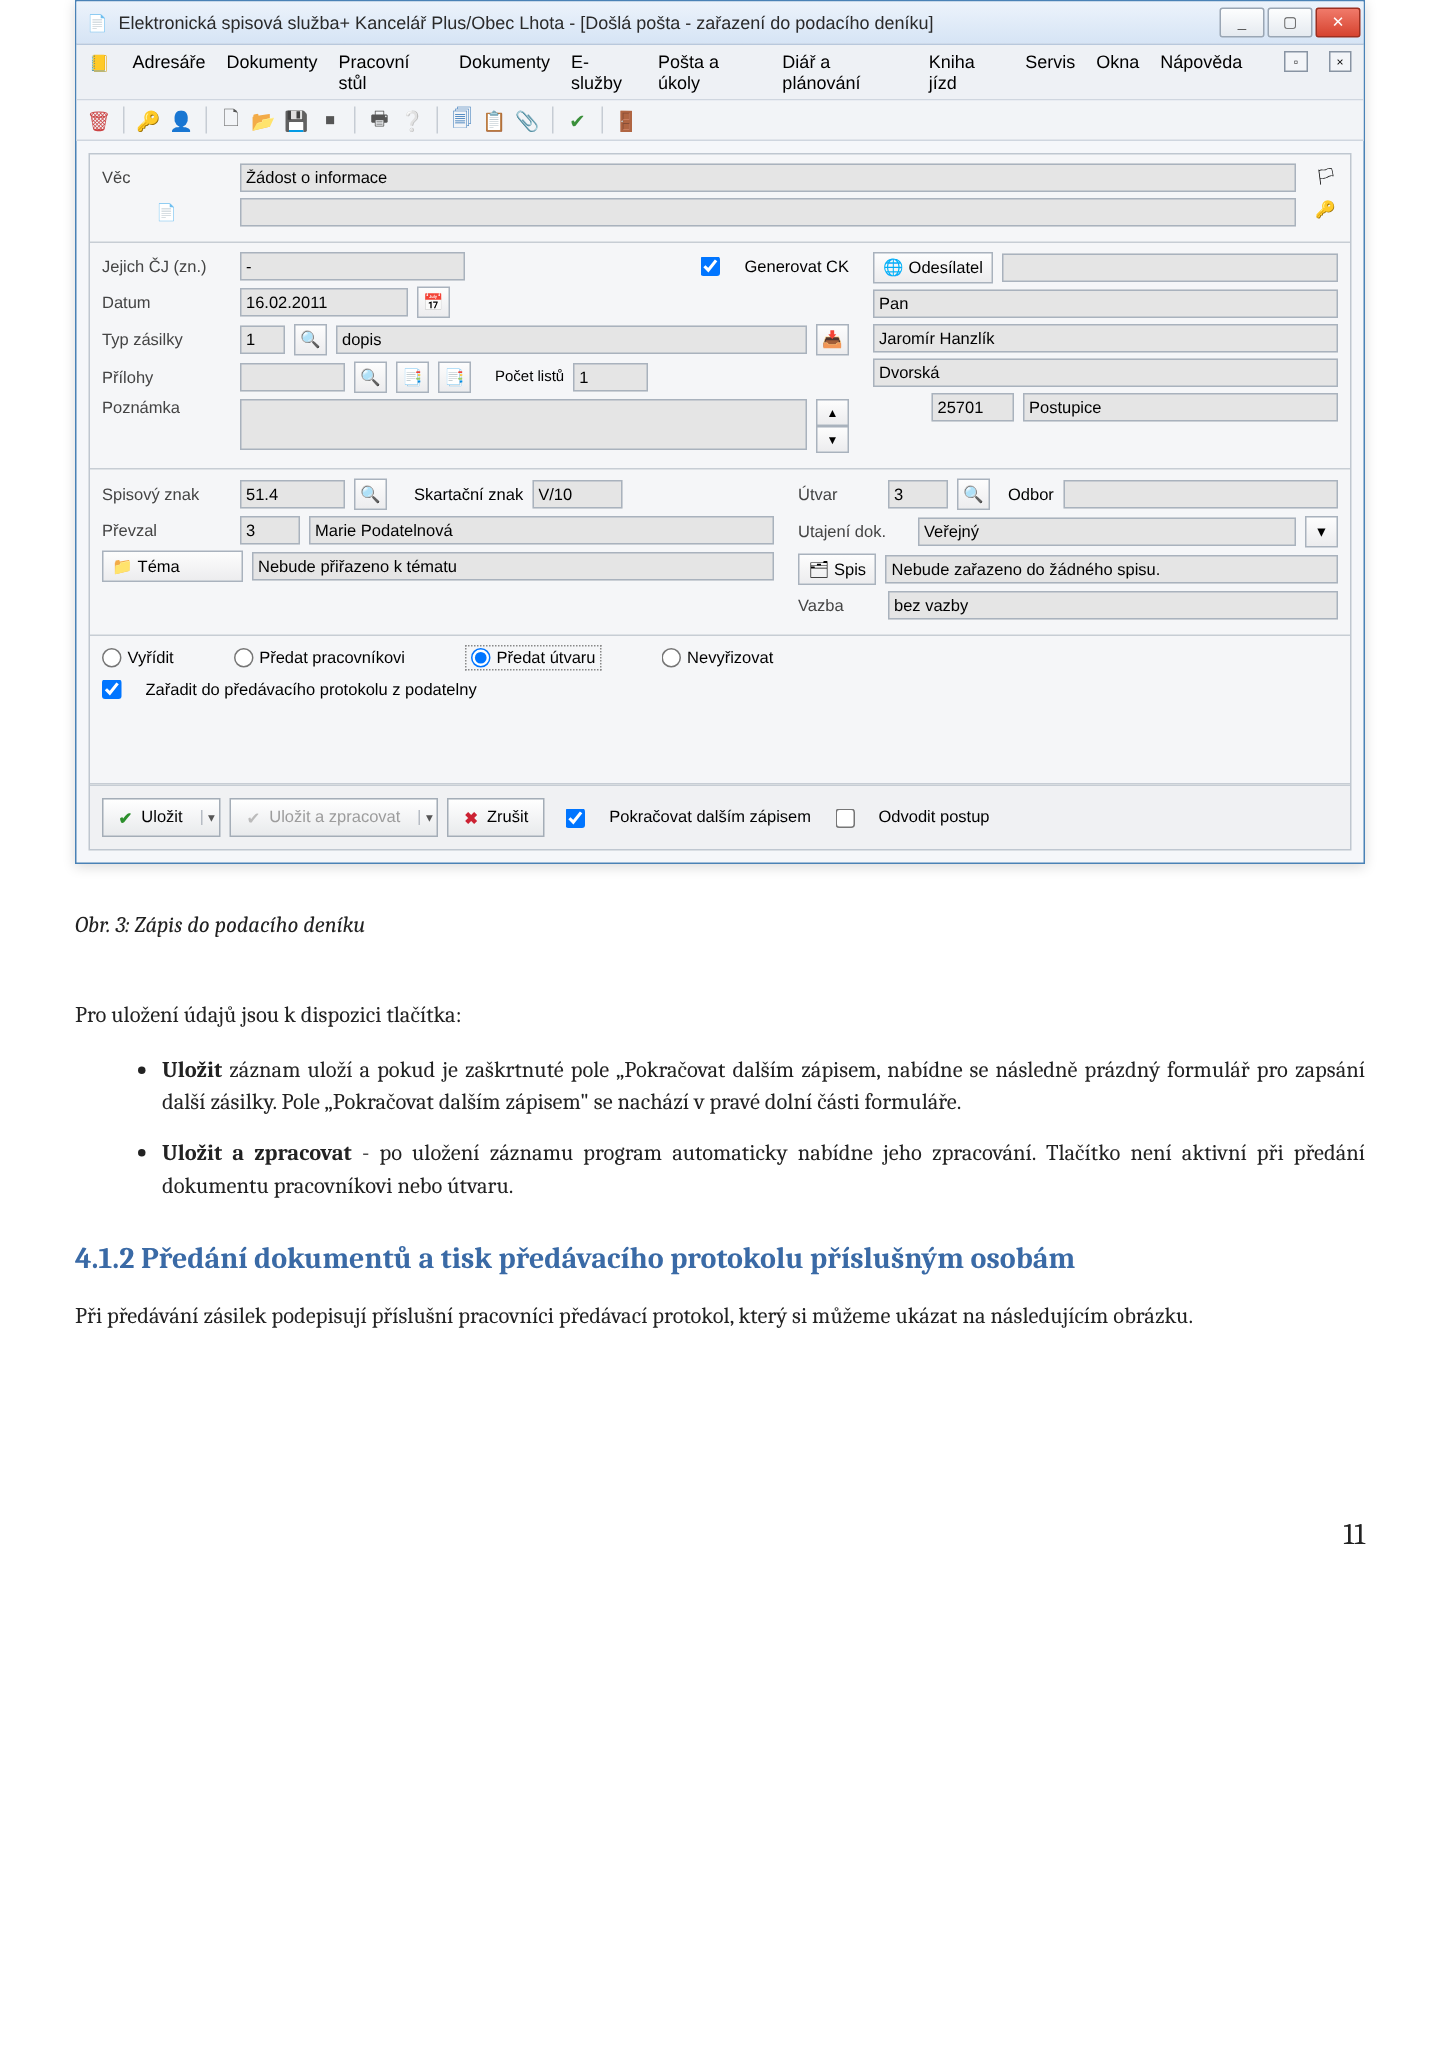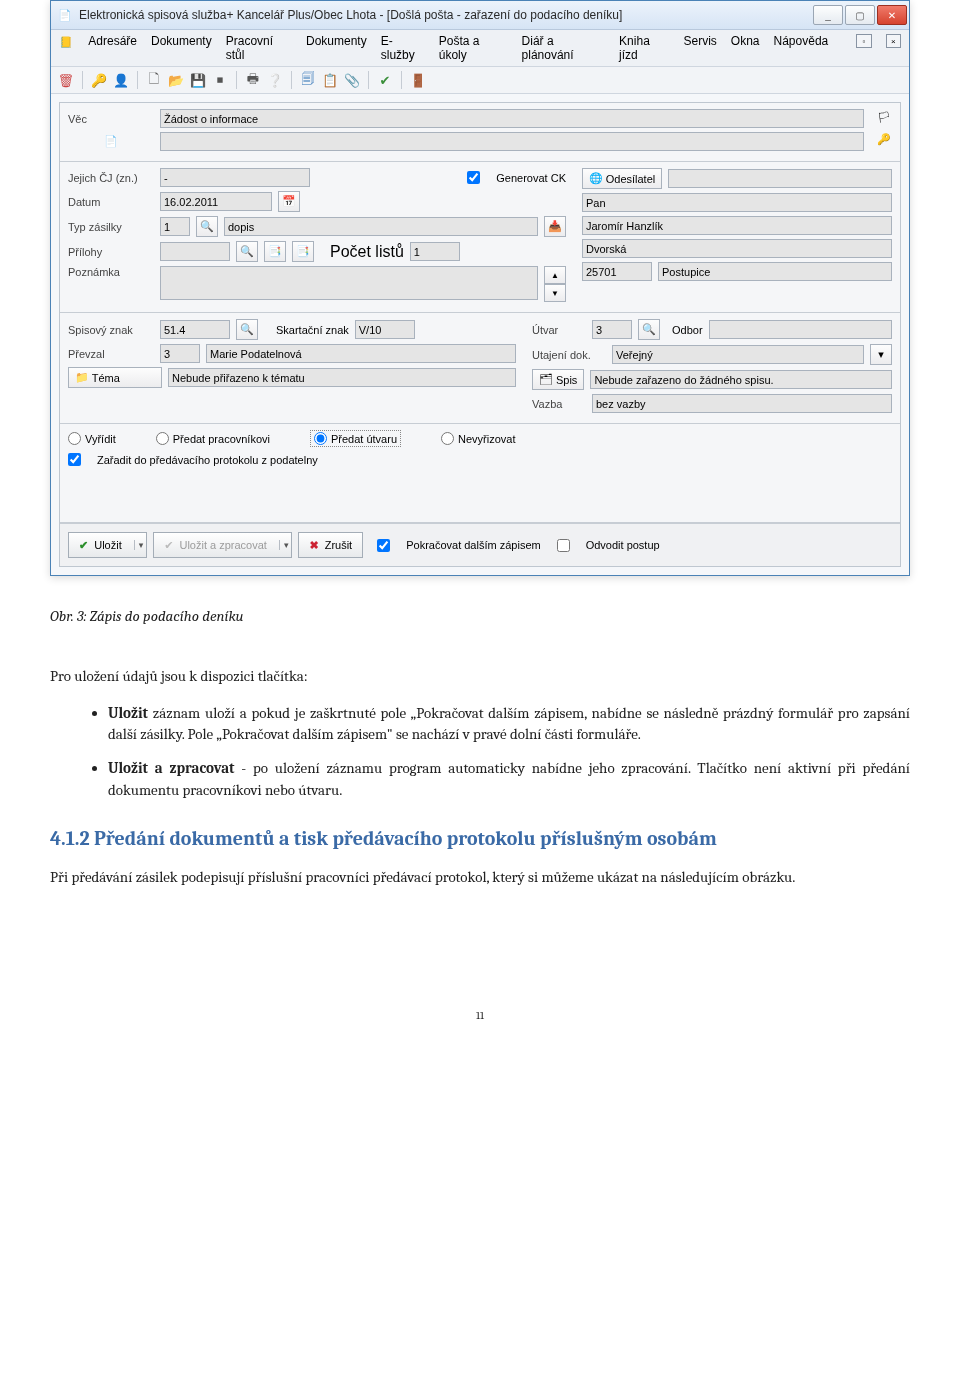--- a/index.html
+++ b/index.html
@@ -174,21 +174,21 @@
   ul.bullets li { margin-bottom: 12px; text-align: justify; }
   ul.bullets li .lead { font-weight: bold; }
   h3.section-head {
     color: #3a6aa6;
     font-family: Cambria, serif;
     font-weight: bold;
     font-size: 20px;
     margin: 22px 0 14px;
   }
   .para { text-align: justify; margin: 12px 0; }
-  .page-num { text-align: center; margin-top: 120px; font-family: Cambria, serif; font-size: 11px; }
+  .page-num { text-align: right; margin-top: 120px; font-family: Cambria, serif; font-size: 20px; }
   .sidebar-icons {
     display:flex; flex-direction:column; gap:6px; padding-left:4px;
   }
 </style>
 </head>
 <body>
 
 <div class="page">
 
   <div class="app-window" style="position:relative;">
@@ -286,21 +286,21 @@
             <span class="icon-btn">🔍</span>
             <input class="text wide" value="dopis" style="">
             <span class="icon-btn">📥</span>
           </div>
           <div class="form-row">
             <span class="form-label">Přílohy</span>
             <input class="text" style="width: 70px;">
             <span class="icon-btn">🔍</span>
             <span class="icon-btn">📑</span>
             <span class="icon-btn">📑</span>
-            <span style="margin-left:10px;font-size:16px;">Počet listů</span>
+            <span style="margin-left:10px;font-size:10px;">Počet listů</span>
             <input class="text" style="width: 50px;" value="1">
           </div>
           <div class="form-row" style="align-items:flex-start;">
             <span class="form-label">Poznámka</span>
             <textarea style="flex: 1 1 0%; height: 34px; resize: none;"></textarea>
             <div style="display:flex;flex-direction:column;">
               <span class="icon-btn" style="height:16px;font-size:8px;">▲</span>
               <span class="icon-btn" style="height:16px;font-size:8px;">▼</span>
             </div>
           </div>
@@ -317,21 +317,21 @@
           <div class="form-row">
               <input class="text wide" value="Pan" style="">
             </div>
           <div class="form-row">
               <input class="text wide" value="Jaromír Hanzlík" style="">
             </div>
           <div class="form-row">
               <input class="text wide" value="Dvorská" style="">
             </div>
           <div class="form-row">
-            <input class="text" style="width: 70px;" value="25701">
+            <input class="text" style="width: 55px; margin-left: 39px;" value="25701">
             <input class="text wide" value="Postupice" style="">
           </div>
         </div>
       </div>
 
       <div class="form-section">
         <div style="display:flex; gap:16px;">
           <div style="flex:1.1;">
             <div class="form-row">
               <span class="form-label">Spisový znak</span>

